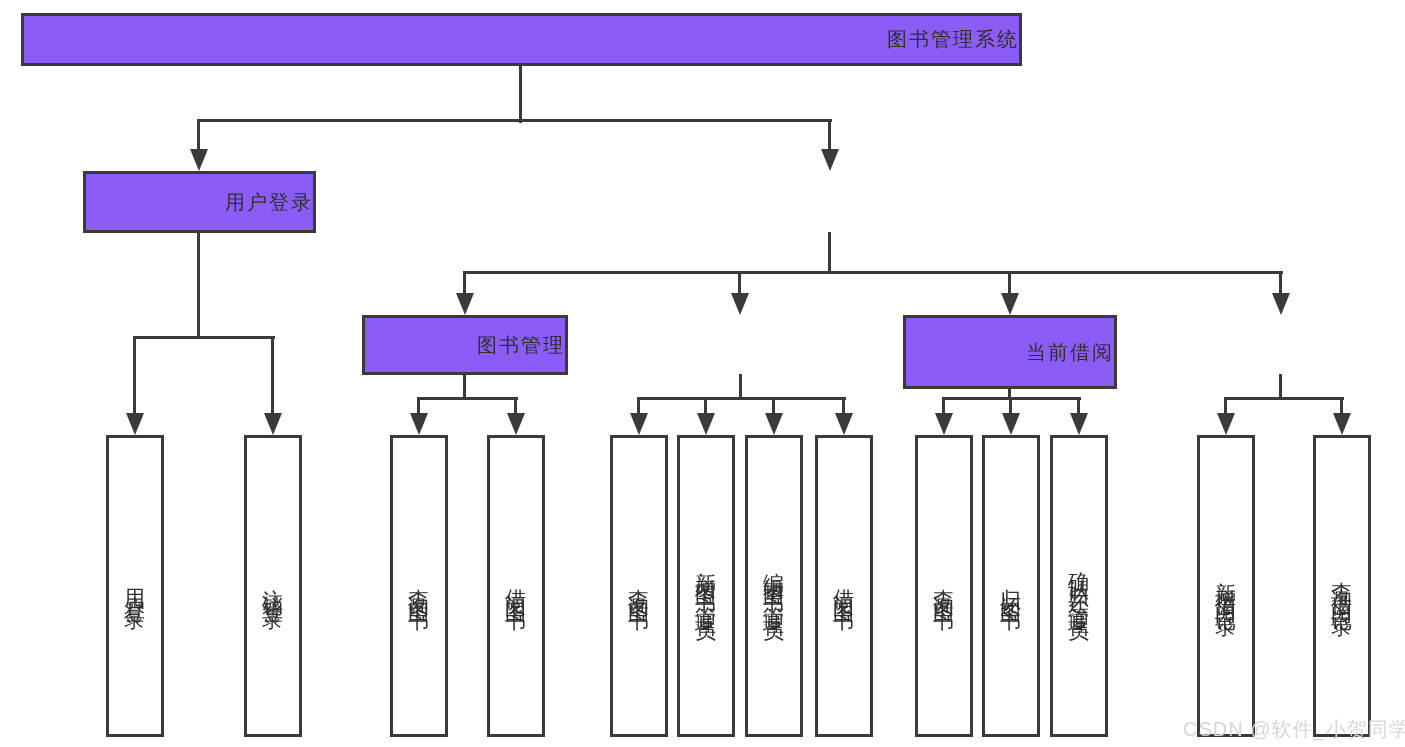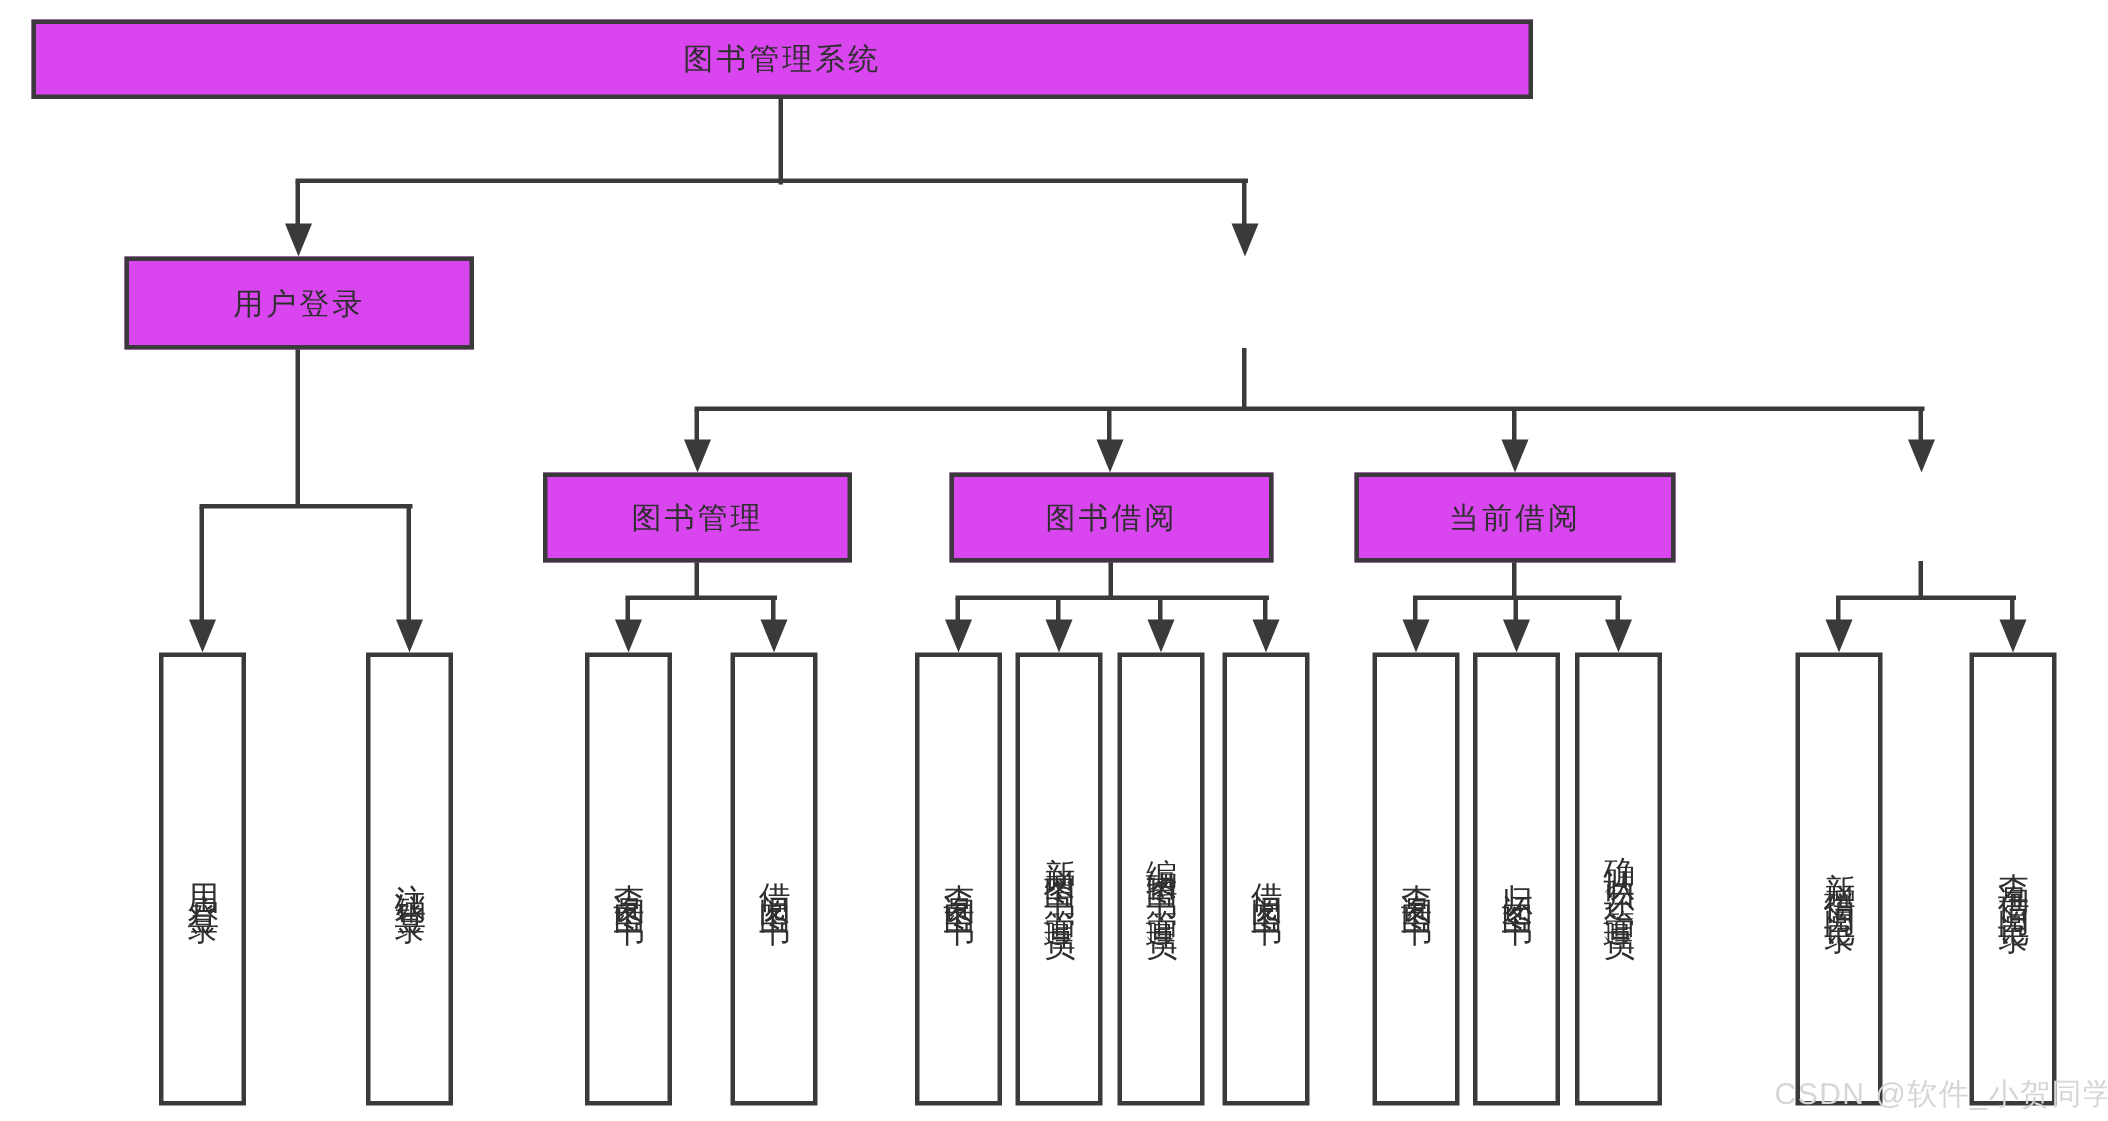--- a/index.html
+++ b/index.html
@@ -29,24 +29,24 @@
     height: 0;
     border-left: 9px solid transparent;
     border-right: 9px solid transparent;
     border-top: 22px solid #3a3a3a;
   }
   
   .hbox {
     position: absolute;
     box-sizing: border-box;
     border: 3px solid #3a3a3a;
-    background: #d946ef;
+    background: #8b5cf6;
     display: flex;
     align-items: center;
-    justify-content: center;
+    justify-content: flex-end;
   }
   .hbox span {
     font-size: 20px;
     letter-spacing: 2px;
     color: #2f2f2f;
   }
   
   .vbox {
     position: absolute;
     box-sizing: border-box;
@@ -148,24 +148,21 @@
     <span>图书管理系统</span>
   </div>
 
   <div class="hbox" style="left:83px;top:171px;width:233px;height:62px">
     <span>用户登录</span>
   </div>
 
   <div class="hbox" style="left:362px;top:315px;width:206px;height:60px">
     <span>图书管理</span>
   </div>
-  <div class="hbox" style="left:633px;top:315px;width:216px;height:60px">
-    <span>图书借阅</span>
-  </div>
-  <div class="hbox" style="left:903px;top:315px;width:214px;height:60px">
+  <div class="hbox" style="left:903px;top:315px;width:214px;height:74px">
     <span>当前借阅</span>
   </div>
 
   <div class="vbox" style="left:106px">
     <span>用户登录</span>
   </div>
   <div class="vbox" style="left:244px">
     <span>注销登录</span>
   </div>
 

